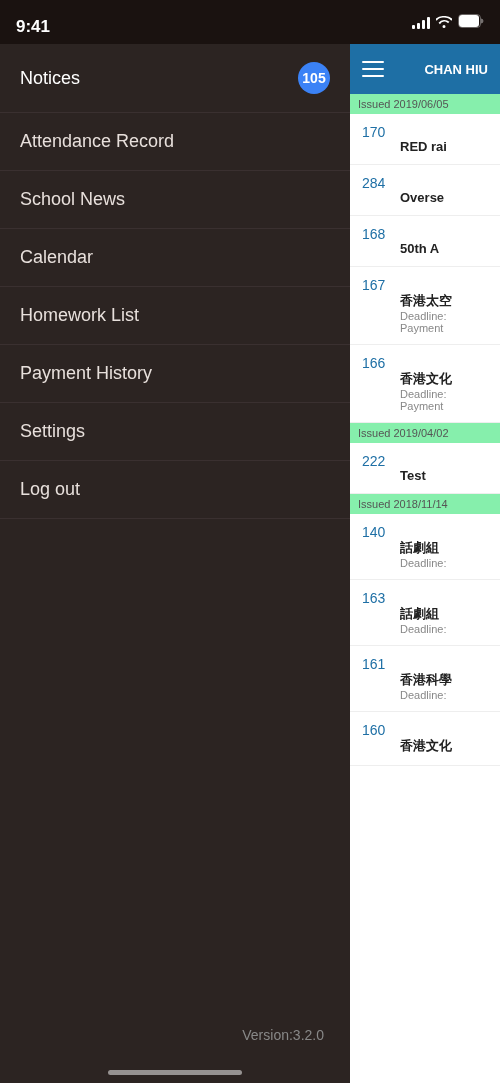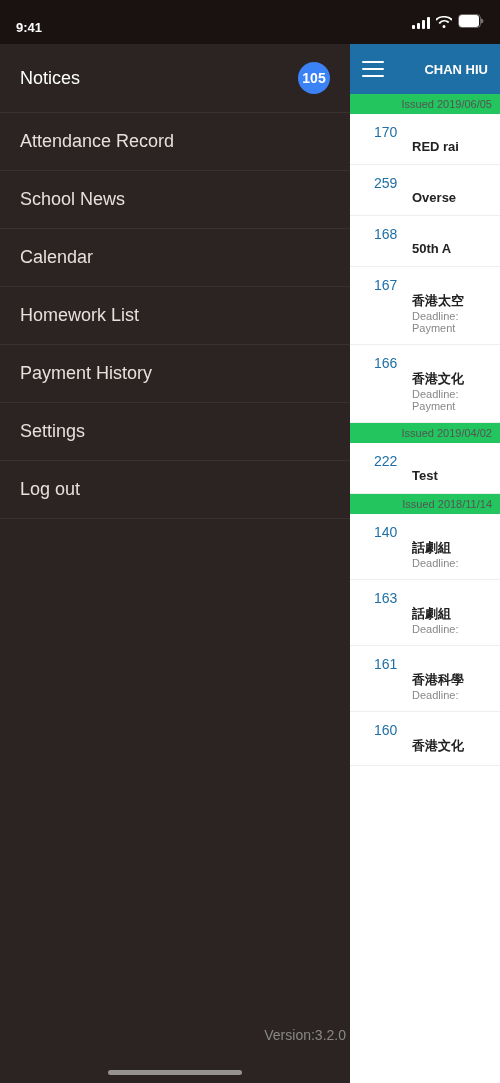--- a/index.html
+++ b/index.html
@@ -17,21 +17,21 @@
     .status-bar {
       display: flex;
       justify-content: space-between;
       align-items: center;
       padding: 0 16px;
       height: 44px;
       background: #1a1210;
     }
     .status-time {
       color: white;
-      font-size: 13px;
+      font-size: 17px;
       font-weight: 600;
       margin-top: 10px;
     }
     .status-icons {
       display: flex;
       align-items: center;
       gap: 6px;
     }
     .signal-bars {
       display: flex;
@@ -98,21 +98,21 @@
       display: flex;
       align-items: center;
       justify-content: center;
       font-size: 14px;
       font-weight: 600;
     }
 
     .version-text {
       position: absolute;
       bottom: 40px;
-      right: 4px;
+      right: 26px;
       color: #888;
       font-size: 14px;
     }
 
     .home-indicator {
       position: absolute;
       bottom: 8px;
       left: 50%;
       transform: translateX(-50%);
       width: 134px;
@@ -159,31 +159,30 @@
       font-weight: 600;
       text-align: center;
     }
 
     .notice-list {
       flex: 1;
       overflow: hidden;
     }
 
     .date-separator {
-      background: #22c55e;
+      background: #86efac;
       padding: 4px 8px;
       font-size: 11px;
       color: #555;
-      text-align: right;
     }
 
     .notice-item {
       display: flex;
       align-items: flex-start;
-      padding: 10px 24px;
+      padding: 10px 12px;
       border-bottom: 1px solid #eee;
       gap: 8px;
     }
 
     .notice-number {
       color: #1e6fa5;
       font-size: 14px;
       font-weight: 500;
       min-width: 30px;
     }
@@ -295,21 +294,21 @@
       <div class="date-separator">Issued 2019/06/05</div>
 
       <div class="notice-item">
         <span class="notice-number">170</span>
         <div class="notice-content">
           <div class="notice-title">RED rai</div>
         </div>
       </div>
 
       <div class="notice-item">
-        <span class="notice-number">259</span>
+        <span class="notice-number">284</span>
         <div class="notice-content">
           <div class="notice-title">Overse</div>
         </div>
       </div>
 
       <div class="notice-item">
         <span class="notice-number">168</span>
         <div class="notice-content">
           <div class="notice-title">50th A</div>
         </div>

